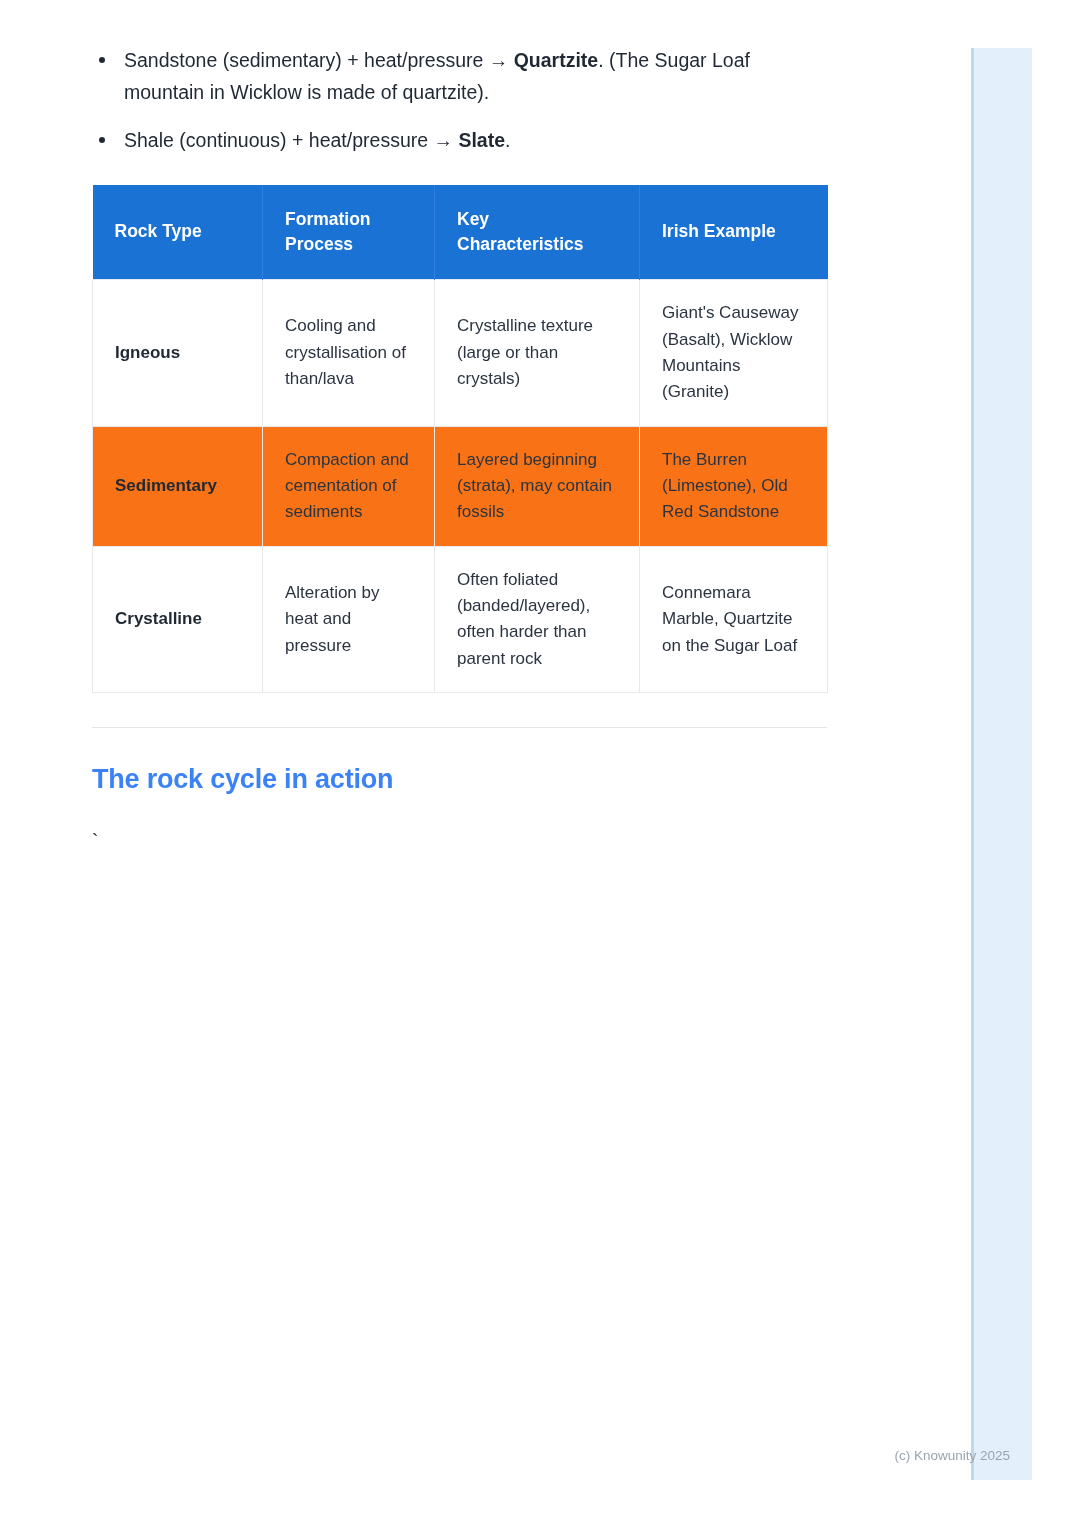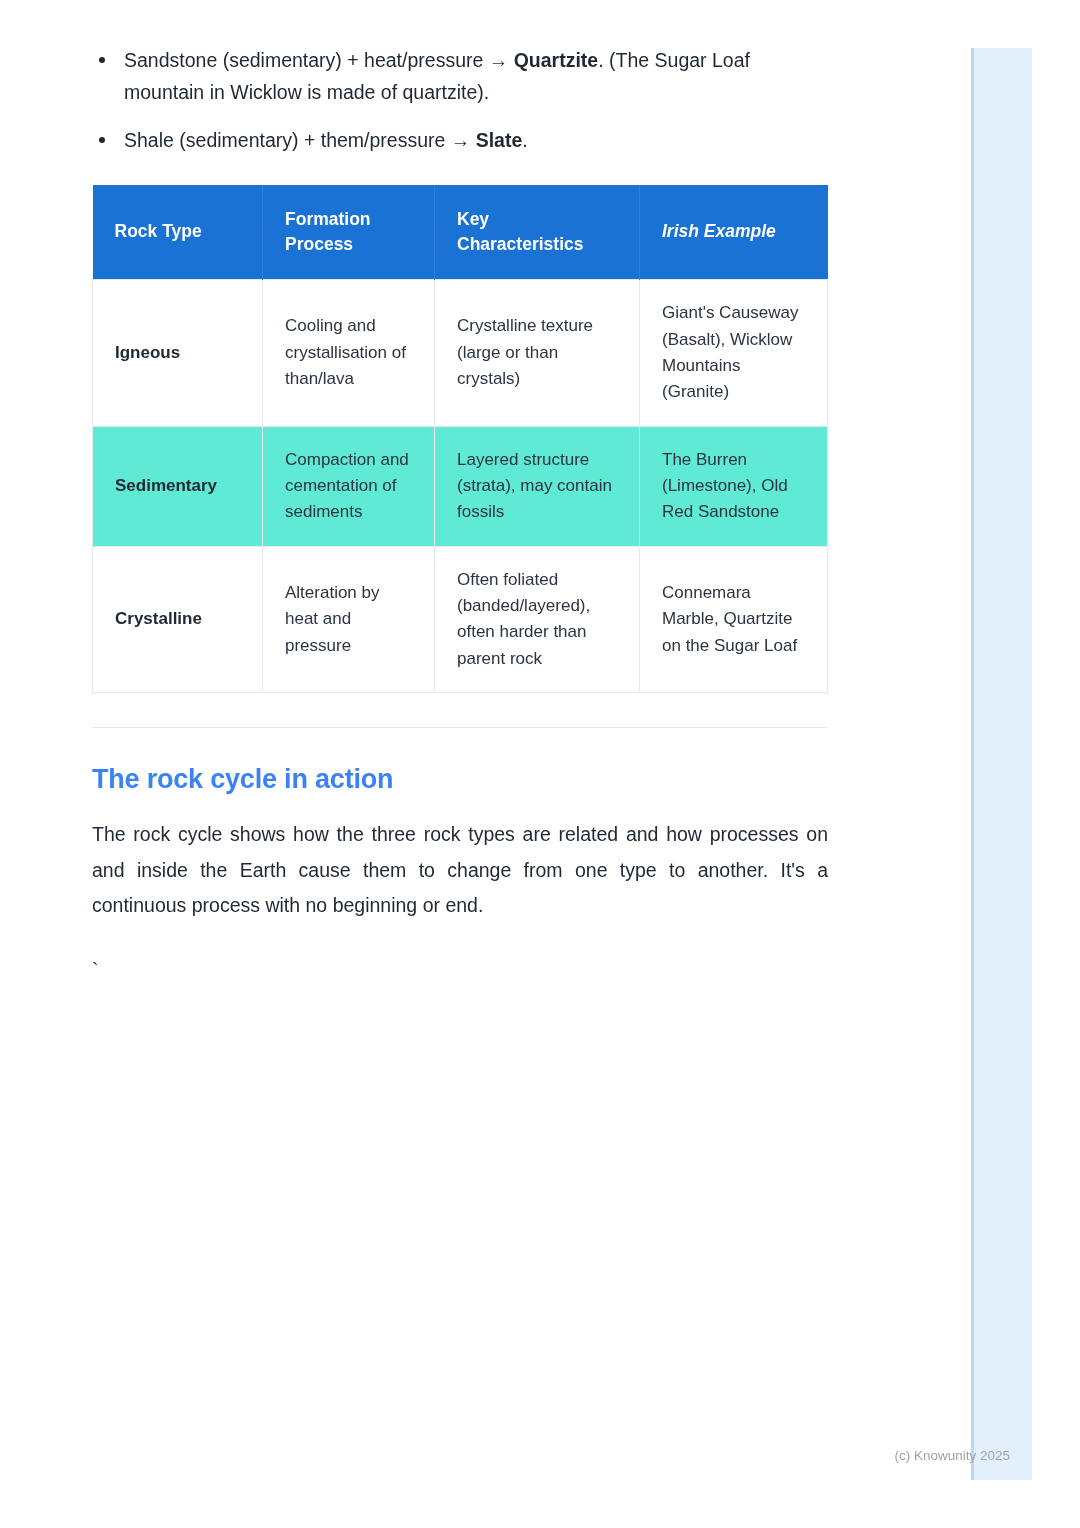--- a/index.html
+++ b/index.html
@@ -71,36 +71,36 @@
     background: #1a73d4;
     color: #ffffff;
     text-align: left;
     font-size: 17.5px;
     font-weight: bold;
     line-height: 1.45;
     padding: 22px 22px;
     vertical-align: middle;
     border-right: 1px solid #2f80de;
   }
-  table.rock-table th:last-child { border-right: none; font-style: italic; }
+  table.rock-table th:last-child { border-right: none; }
 
   table.rock-table td {
     font-size: 17px;
     line-height: 1.55;
     padding: 20px 22px;
     vertical-align: middle;
     border: 1px solid #e6e9ee;
     color: #2b3440;
   }
   table.rock-table td.rowhead {
     font-weight: bold;
     color: #1f2833;
   }
   table.rock-table tr.alt td {
-    background: #5eead4;
+    background: #f97316;
   }
   .col1 { width: 170px; }
   .col2 { width: 172px; }
   .col3 { width: 205px; }
   .col4 { width: 188px; }
 
   
   .divider {
     margin-top: 34px;
     border-top: 1px solid #e3e6ea;
@@ -145,21 +145,21 @@
 
 <div class="page-edge"></div>
 
 <div class="content">
 
   <ul class="bullets">
     <li>
       <span>Sandstone (sedimentary) + heat/pressure → </span><span class="b">Quartzite</span><span>. (The Sugar Loaf mountain in Wicklow is made of quartzite).</span>
     </li>
     <li>
-      <span>Shale (sedimentary) + them/pressure → </span><span class="b">Slate</span><span>.</span>
+      <span>Shale (continuous) + heat/pressure → </span><span class="b">Slate</span><span>.</span>
     </li>
   </ul>
 
   <table class="rock-table">
     <colgroup>
       <col class="col1">
         <col class="col2">
         <col class="col3">
         <col class="col4">
     </colgroup>
@@ -174,35 +174,34 @@
     <tbody>
       <tr>
         <td class="rowhead">Igneous</td>
         <td>Cooling and crystallisation of than/lava</td>
         <td>Crystalline texture (large or than crystals)</td>
         <td>Giant's Causeway (Basalt), Wicklow Mountains (Granite)</td>
       </tr>
       <tr class="alt">
         <td class="rowhead">Sedimentary</td>
         <td>Compaction and cementation of sediments</td>
-        <td>Layered structure (strata), may contain fossils</td>
+        <td>Layered beginning (strata), may contain fossils</td>
         <td>The Burren (Limestone), Old Red Sandstone</td>
       </tr>
       <tr>
         <td class="rowhead">Crystalline</td>
         <td>Alteration by heat and pressure</td>
         <td>Often foliated (banded/layered), often harder than parent rock</td>
         <td>Connemara Marble, Quartzite on the Sugar Loaf</td>
       </tr>
     </tbody>
   </table>
 
   <div class="divider"></div>
 
   <h2 class="section-title">The rock cycle in action</h2>
 
-  <p class="body-text">The rock cycle shows how the three rock types are related and how processes on and inside the Earth cause them to change from one type to another. It's a continuous process with no beginning or end.</p>
 
   <div class="tick">`</div>
 
 </div>
 
 <div class="footer">(c) Knowunity 2025</div>
 
 </body></html>

